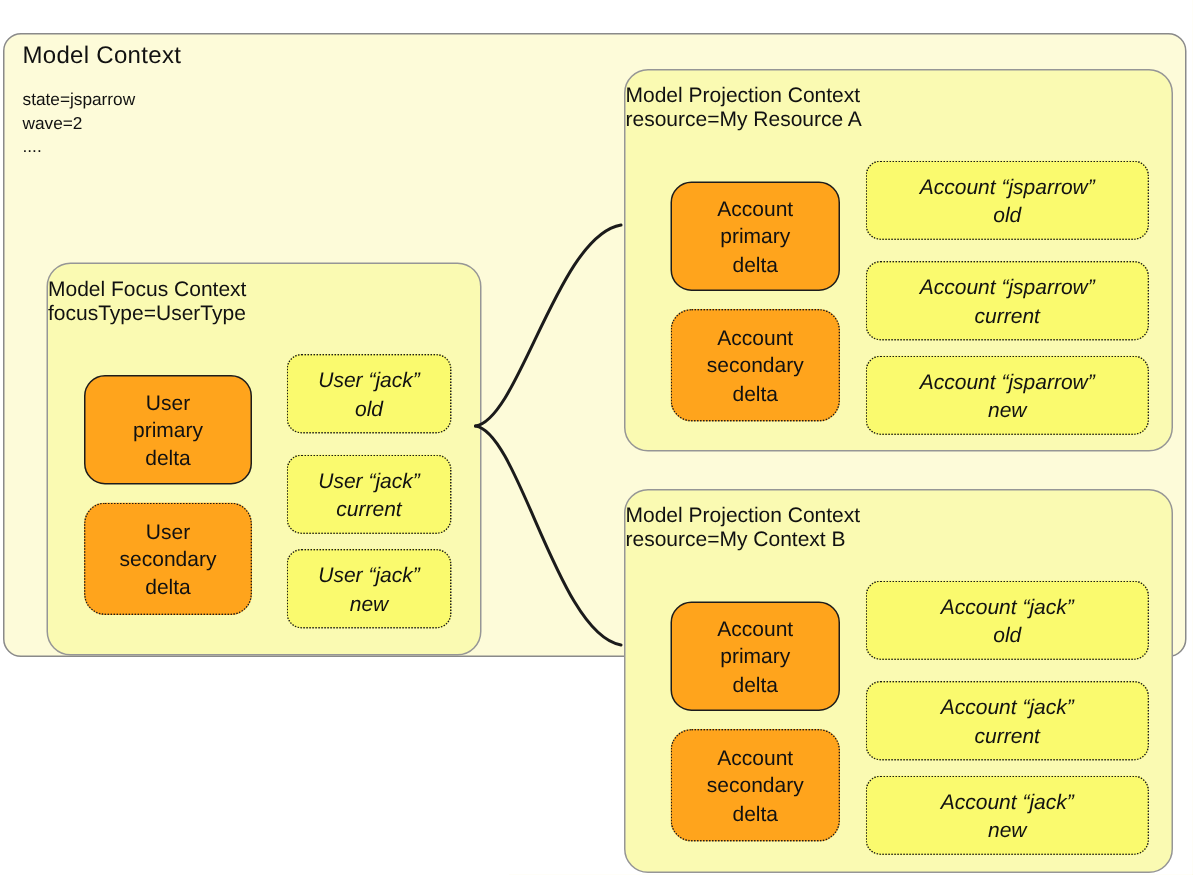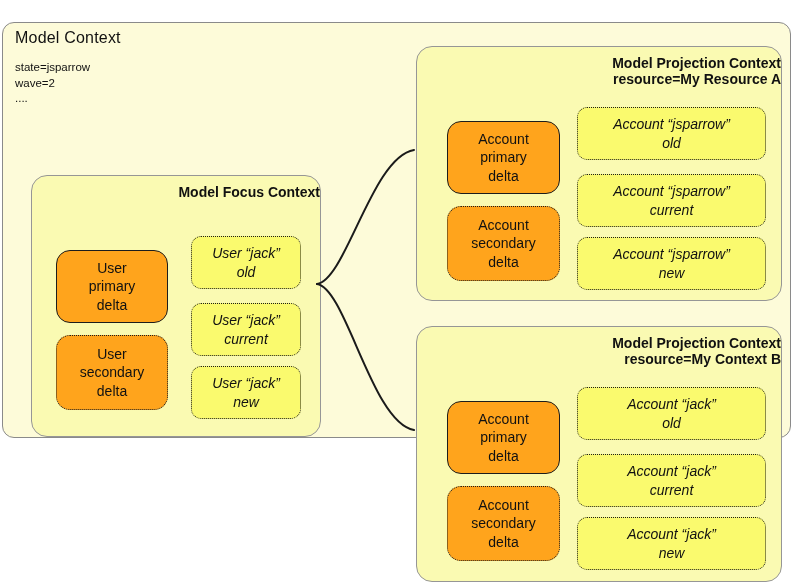--- a/index.html
+++ b/index.html
@@ -16,21 +16,21 @@
   .main-title { position:absolute; left:12px; top:6px; font-size:16px; letter-spacing:.2px; }
   .meta { position:absolute; left:12px; top:37px; font-size:11.5px; line-height:15.5px; }
   .context-box {
     position:absolute; box-sizing:border-box;
     background:var(--context_bg);
     border:1.4px solid var(--context_border); border-radius:16px;
   }
   .ctx-focus { left:28px; top:152px; width:290px; height:262px;padding-left:20px; }
   .ctx-proj-a { left:413px; top:23px;  width:366px; height:255px; }
   .ctx-proj-b { left:413px; top:303px; width:366px; height:256px; }
-  .ctx-head { position:absolute; left:0; right:0; top:8px; text-align:right;font-weight:bold; }
+  .ctx-head { position:absolute; left:0; right:0; top:8px; text-align:left; }
   .ctx-title { font-size:14px; line-height:17px; }
   .ctx-subtitle { font-size:14px; line-height:14px; }
   .node {
     position:absolute; box-sizing:border-box;
     display:flex; align-items:center; justify-content:center;
     text-align:center; white-space:pre-line;
     font-size:14px; line-height:18.5px;
   }
   .delta {
     left:24px; width:112px; border-radius:14px;
@@ -61,20 +61,21 @@
     <div class="main-title">Model Context</div>
     <div class="meta">
       <div>state=jsparrow</div>
       <div>wave=2</div>
       <div>....</div>
     </div>
 
     <div class="context-box ctx-focus">
       <div class="ctx-head">
         <div class="ctx-title">Model Focus Context</div>
+        <div class="ctx-subtitle">focusType=UserType</div>
       </div>
       <div class="node delta delta-primary">User
 primary
 delta</div>
       <div class="node delta delta-secondary">User
 secondary
 delta</div>
       <div class="node version v-old">User “jack”
 old</div>
       <div class="node version v-current">User “jack”

